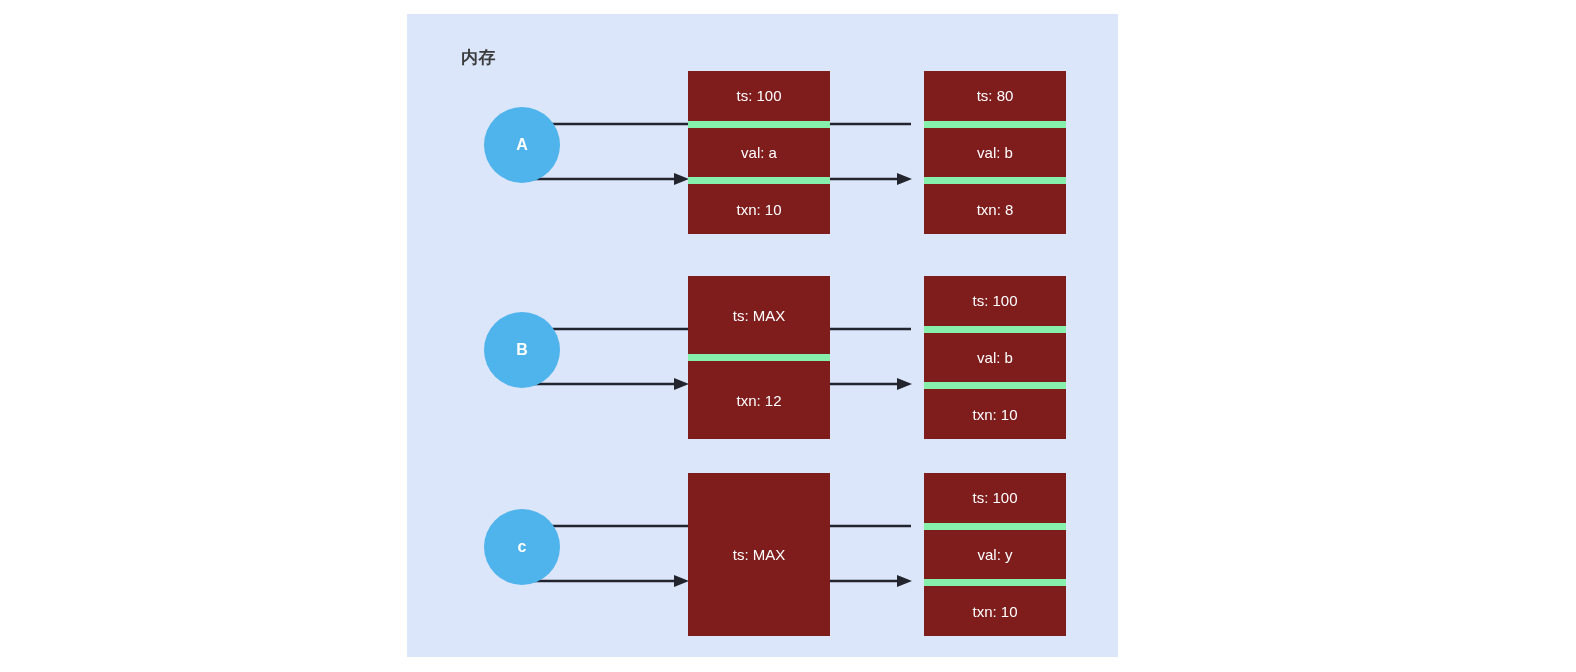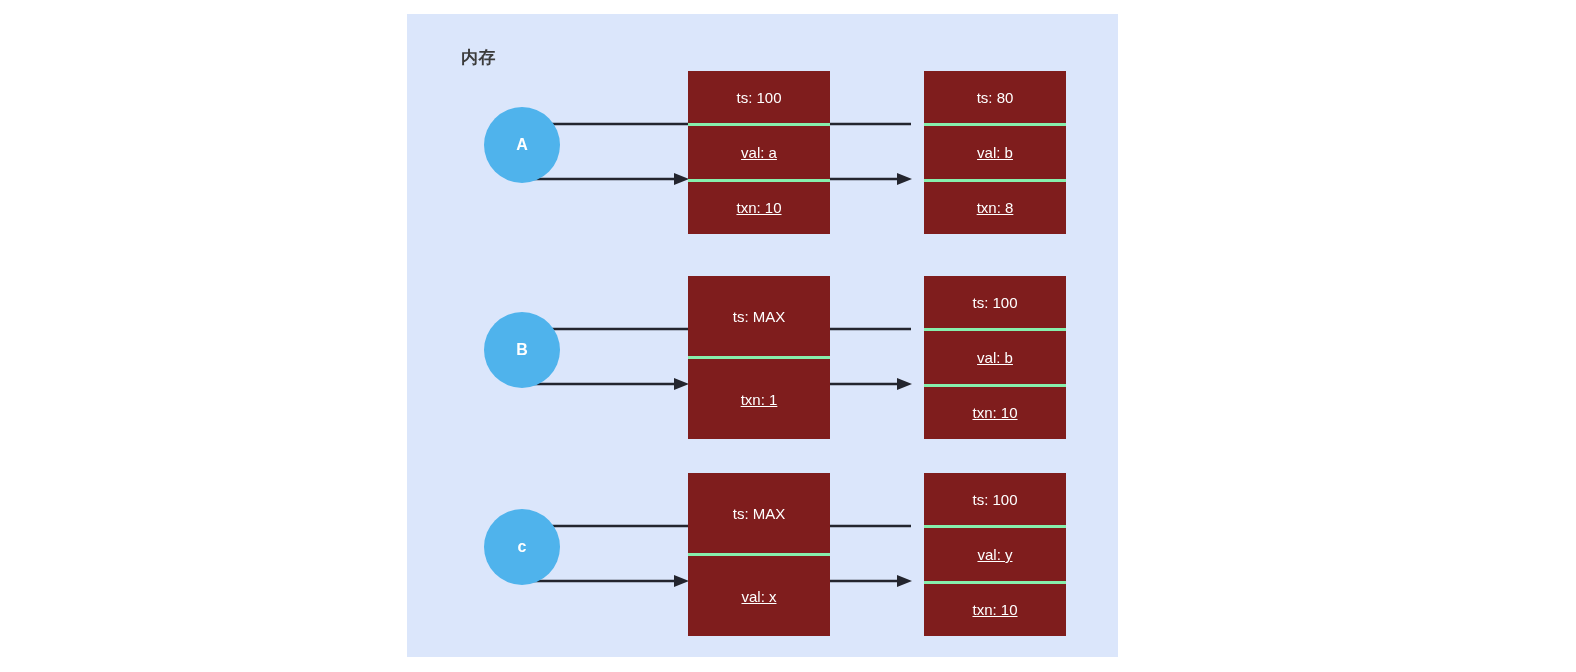--- a/index.html
+++ b/index.html
@@ -81,22 +81,21 @@
   .cell {
     flex: 1 1 0;
     display: flex;
     align-items: center;
     justify-content: center;
     color: #ffffff;
     font-size: 15px;
     line-height: 1;
   }
   .cell + .cell {
-    border-top: 3px solid #86efac;
-    text-decoration: underline;
+    border-top: 7px solid #86efac;
   }
 
   
   .arrow-svg {
     position: absolute;
     left: 0;
     top: 0;
     width: 711px;
     height: 163px;
     overflow: visible;
@@ -159,21 +158,21 @@
         <line class="aline" x1="340" y1="122" x2="495" y2="122"></line>
         <polygon class="ahead" points="505,122 490,116 490,128"></polygon>
       </svg>
 
       <div class="node">
         <span>B</span>
       </div>
 
       <div class="vbox vbox-1">
         <div class="cell">ts: MAX</div>
-        <div class="cell">txn: 1</div>
+        <div class="cell">txn: 12</div>
       </div>
 
       <div class="vbox vbox-2">
         <div class="cell">ts: 100</div>
         <div class="cell">val: b</div>
         <div class="cell">txn: 10</div>
       </div>
     </div>
 
     <div class="row row-c">
@@ -187,21 +186,20 @@
         <line class="aline" x1="340" y1="122" x2="495" y2="122"></line>
         <polygon class="ahead" points="505,122 490,116 490,128"></polygon>
       </svg>
 
       <div class="node">
         <span>c</span>
       </div>
 
       <div class="vbox vbox-1">
         <div class="cell">ts: MAX</div>
-        <div class="cell">val: x</div>
       </div>
 
       <div class="vbox vbox-2">
         <div class="cell">ts: 100</div>
         <div class="cell">val: y</div>
         <div class="cell">txn: 10</div>
       </div>
     </div>
 
   </div>

